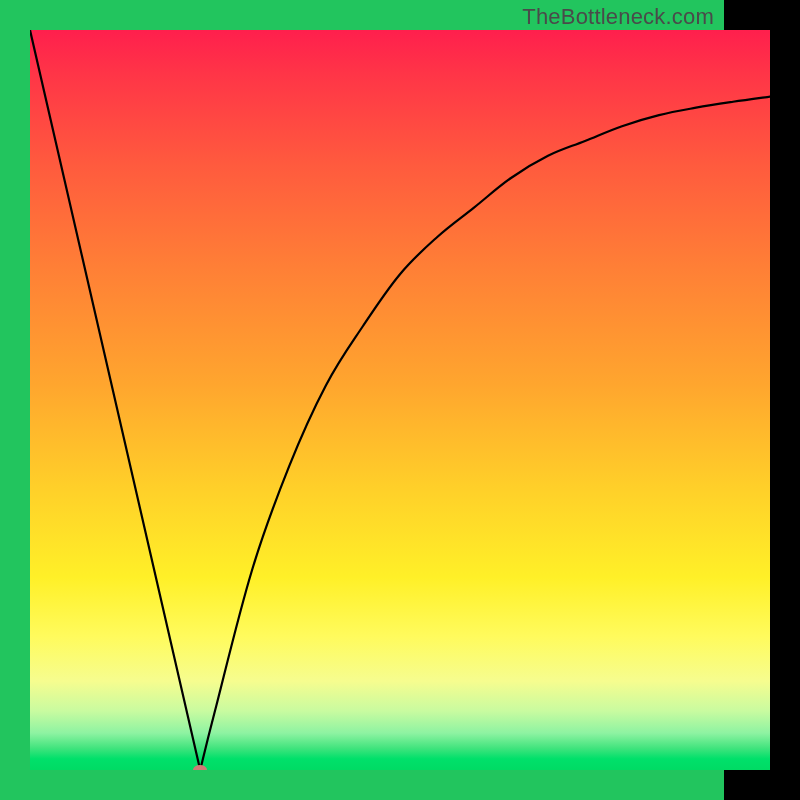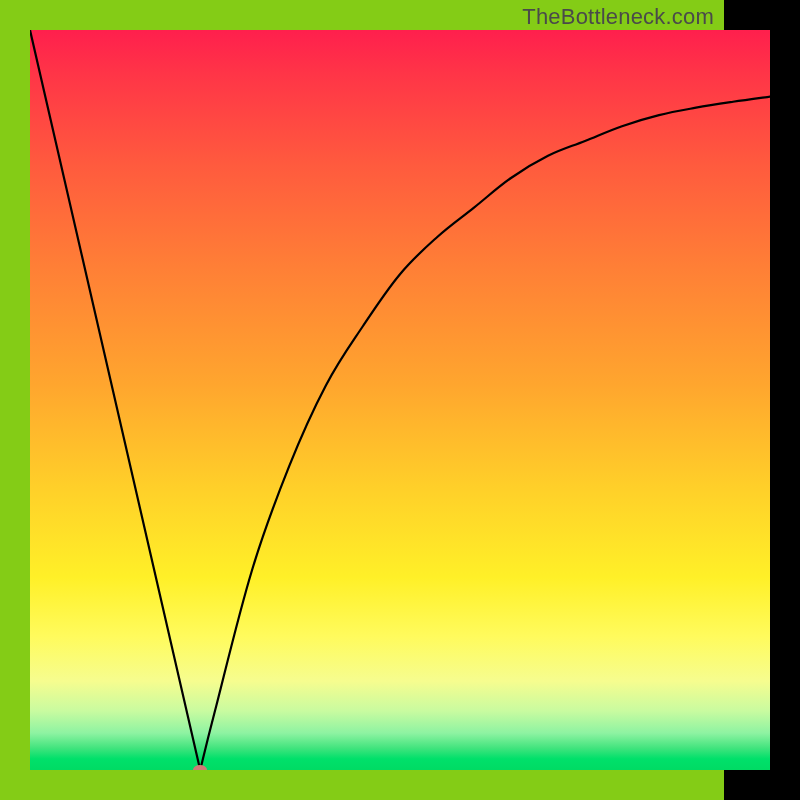--- a/index.html
+++ b/index.html
@@ -8,21 +8,21 @@
     width: 800px;
     height: 800px;
     background: #000;
     overflow: hidden;
     font-family: Arial, Helvetica, sans-serif;
   }
   .frame {
     position: relative;
     width: 724px;
     height: 800px;
-    background: #84cc16;
+    background: #22c55e;
   }
   .attribution {
     position: absolute;
     top: 4px;
     right: 10px;
     color: #4a4a4a;
     font-size: 22px;
     font-weight: 500;
     letter-spacing: 0.2px;
     z-index: 5;

